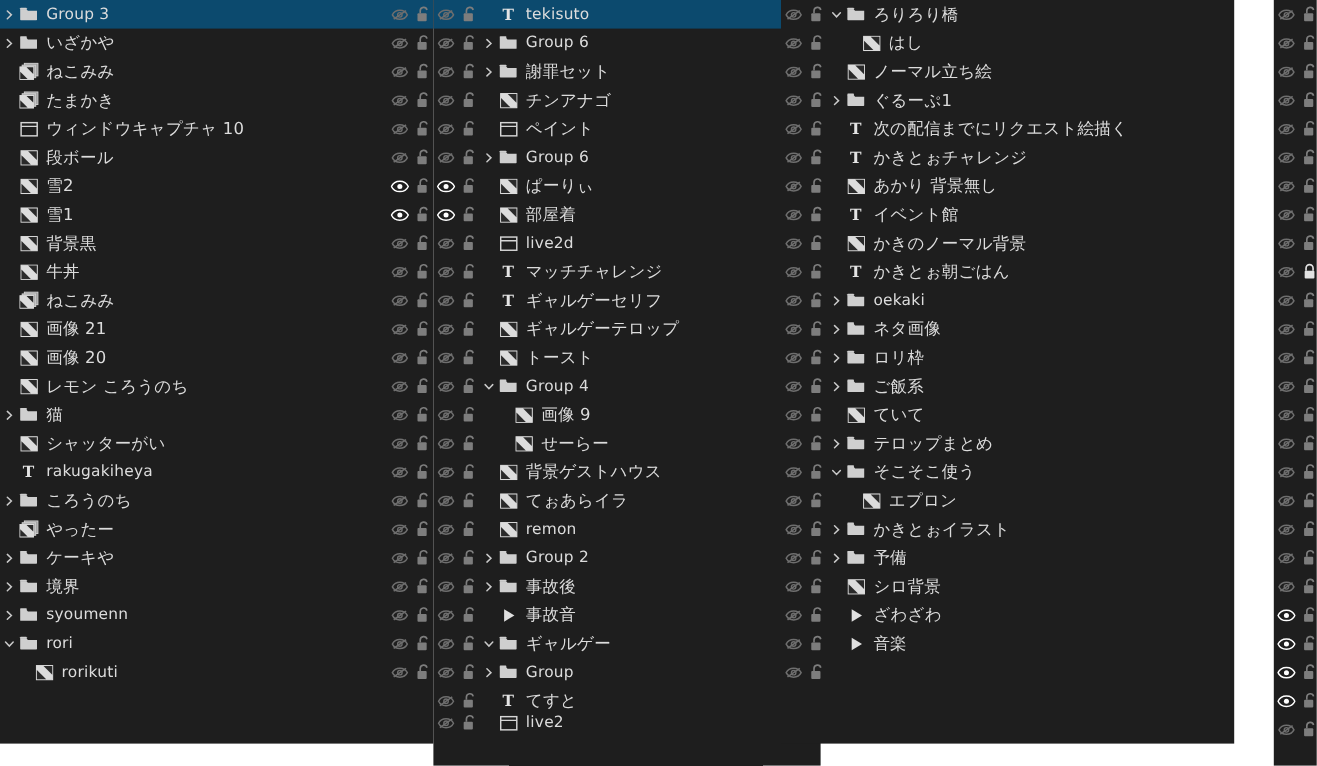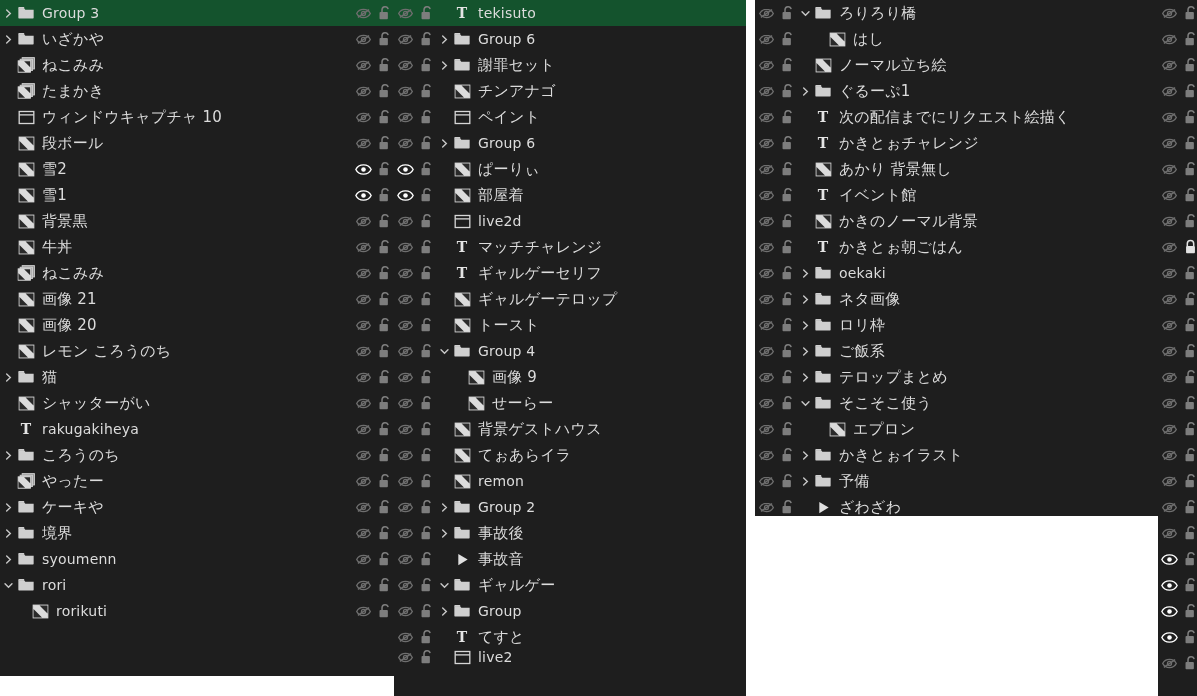--- a/index.html
+++ b/index.html
@@ -11,33 +11,33 @@
     position:relative;
   }
   .panel{
     position:absolute;
     top:0;
     background:#1e1e1e;
     overflow:hidden;
   }
   #col1{ left:0;   width:394px; height:676px; }
   #col2{ left:394px; width:352px; height:696px; }
-  #col3{ left:755px; width:412px; height:516px;text-align:right; }
+  #col3{ left:710px; width:412px; height:676px;text-align:right; }
   #col4{ left:1158px; width:39px; height:696px; }
 
   .row{
     height:26px;
     display:flex;
     align-items:center;
     position:relative;
     white-space:nowrap;
     color:#d8d8d8;
     font-size:14.5px;
   }
-  .row.sel{ background:#14532d; }
+  .row.sel{ background:#0c4a6e; }
 
   
   .ctl{
     display:flex; align-items:center;
     flex:0 0 auto;
   }
   .eye{ width:22px; height:26px; display:flex; align-items:center; justify-content:center; flex:0 0 22px; }
   .lock{ width:20px; height:26px; display:flex; align-items:center; justify-content:center; flex:0 0 20px; }
 
   
@@ -1806,20 +1806,46 @@
             <line x1="3.4" y1="14.6" x2="16.6" y2="5.4" stroke="#6e6e6e" stroke-width="1.7"></line>
           </svg>
         </span>
         <span class="lock">
           <svg width="15" height="16" viewBox="0 0 16 18">
             <path d="M5.2 8V5.3a3.5 3.5 0 0 1 6.9-.7" fill="none" stroke="#7d7d7d" stroke-width="1.7"></path>
             <rect x="2.4" y="8" width="9.4" height="8" rx="1" fill="#7d7d7d"></rect>
           </svg>
         </span>
       </span>
+      <span class="spacer"></span>
+      <span class="tico">
+        <svg width="17" height="17" viewBox="0 0 18 18">
+          <rect x="1.2" y="2.2" width="15.6" height="13.6" fill="#dcdcdc" stroke="#dcdcdc" stroke-width="1"></rect>
+          <path d="M1.6 15.4 L1.6 6.4 L10.6 15.4 Z" fill="#2a2a2a"></path>
+          <path d="M16.4 2.6 L16.4 11 L8 2.6 Z" fill="#2a2a2a"></path>
+        </svg>
+      </span>
+      <span class="label">ていて</span>
+    </div>
+    <div class="row">
+      <span class="ctl">
+        <span class="eye">
+          <svg width="17" height="17" viewBox="0 0 20 20">
+            <path d="M10 5.2C6.2 5.2 3.2 7.6 2 10c1.2 2.4 4.2 4.8 8 4.8s6.8-2.4 8-4.8C16.8 7.6 13.8 5.2 10 5.2z" fill="none" stroke="#6e6e6e" stroke-width="1.6"></path>
+            <circle cx="10" cy="10" r="2.4" fill="none" stroke="#6e6e6e" stroke-width="1.5"></circle>
+            <line x1="3.4" y1="14.6" x2="16.6" y2="5.4" stroke="#6e6e6e" stroke-width="1.7"></line>
+          </svg>
+        </span>
+        <span class="lock">
+          <svg width="15" height="16" viewBox="0 0 16 18">
+            <path d="M5.2 8V5.3a3.5 3.5 0 0 1 6.9-.7" fill="none" stroke="#7d7d7d" stroke-width="1.7"></path>
+            <rect x="2.4" y="8" width="9.4" height="8" rx="1" fill="#7d7d7d"></rect>
+          </svg>
+        </span>
+      </span>
       <span class="arrow">
         <svg width="11" height="11" viewBox="0 0 12 12">
           <path d="M4 2.2 L8 6 L4 9.8" fill="none" stroke="#c9c9c9" stroke-width="1.5" stroke-linecap="round"></path>
         </svg>
       </span>
       <span class="tico">
         <svg width="18" height="18" viewBox="0 0 20 20">
           <path d="M1.5 4.8h6.3l1.5 1.7h9.2v8.8a.7.7 0 0 1-.7.7H2.2a.7.7 0 0 1-.7-.7z" fill="#cfcfcf"></path>
           <rect x="1.5" y="3.3" width="6.6" height="2" rx="0.5" fill="#cfcfcf"></rect>
         </svg>
@@ -1932,20 +1958,46 @@
           <path d="M4 2.2 L8 6 L4 9.8" fill="none" stroke="#c9c9c9" stroke-width="1.5" stroke-linecap="round"></path>
         </svg>
       </span>
       <span class="tico">
         <svg width="18" height="18" viewBox="0 0 20 20">
           <path d="M1.5 4.8h6.3l1.5 1.7h9.2v8.8a.7.7 0 0 1-.7.7H2.2a.7.7 0 0 1-.7-.7z" fill="#cfcfcf"></path>
           <rect x="1.5" y="3.3" width="6.6" height="2" rx="0.5" fill="#cfcfcf"></rect>
         </svg>
       </span>
       <span class="label">予備</span>
+    </div>
+    <div class="row">
+      <span class="ctl">
+        <span class="eye">
+          <svg width="17" height="17" viewBox="0 0 20 20">
+            <path d="M10 5.2C6.2 5.2 3.2 7.6 2 10c1.2 2.4 4.2 4.8 8 4.8s6.8-2.4 8-4.8C16.8 7.6 13.8 5.2 10 5.2z" fill="none" stroke="#6e6e6e" stroke-width="1.6"></path>
+            <circle cx="10" cy="10" r="2.4" fill="none" stroke="#6e6e6e" stroke-width="1.5"></circle>
+            <line x1="3.4" y1="14.6" x2="16.6" y2="5.4" stroke="#6e6e6e" stroke-width="1.7"></line>
+          </svg>
+        </span>
+        <span class="lock">
+          <svg width="15" height="16" viewBox="0 0 16 18">
+            <path d="M5.2 8V5.3a3.5 3.5 0 0 1 6.9-.7" fill="none" stroke="#7d7d7d" stroke-width="1.7"></path>
+            <rect x="2.4" y="8" width="9.4" height="8" rx="1" fill="#7d7d7d"></rect>
+          </svg>
+        </span>
+      </span>
+      <span class="spacer"></span>
+      <span class="tico">
+        <svg width="17" height="17" viewBox="0 0 18 18">
+          <rect x="1.2" y="2.2" width="15.6" height="13.6" fill="#dcdcdc" stroke="#dcdcdc" stroke-width="1"></rect>
+          <path d="M1.6 15.4 L1.6 6.4 L10.6 15.4 Z" fill="#2a2a2a"></path>
+          <path d="M16.4 2.6 L16.4 11 L8 2.6 Z" fill="#2a2a2a"></path>
+        </svg>
+      </span>
+      <span class="label">シロ背景</span>
     </div>
     <div class="row">
       <span class="ctl">
         <span class="eye">
           <svg width="17" height="17" viewBox="0 0 20 20">
             <path d="M10 5.2C6.2 5.2 3.2 7.6 2 10c1.2 2.4 4.2 4.8 8 4.8s6.8-2.4 8-4.8C16.8 7.6 13.8 5.2 10 5.2z" fill="none" stroke="#6e6e6e" stroke-width="1.6"></path>
             <circle cx="10" cy="10" r="2.4" fill="none" stroke="#6e6e6e" stroke-width="1.5"></circle>
             <line x1="3.4" y1="14.6" x2="16.6" y2="5.4" stroke="#6e6e6e" stroke-width="1.7"></line>
           </svg>
         </span>

